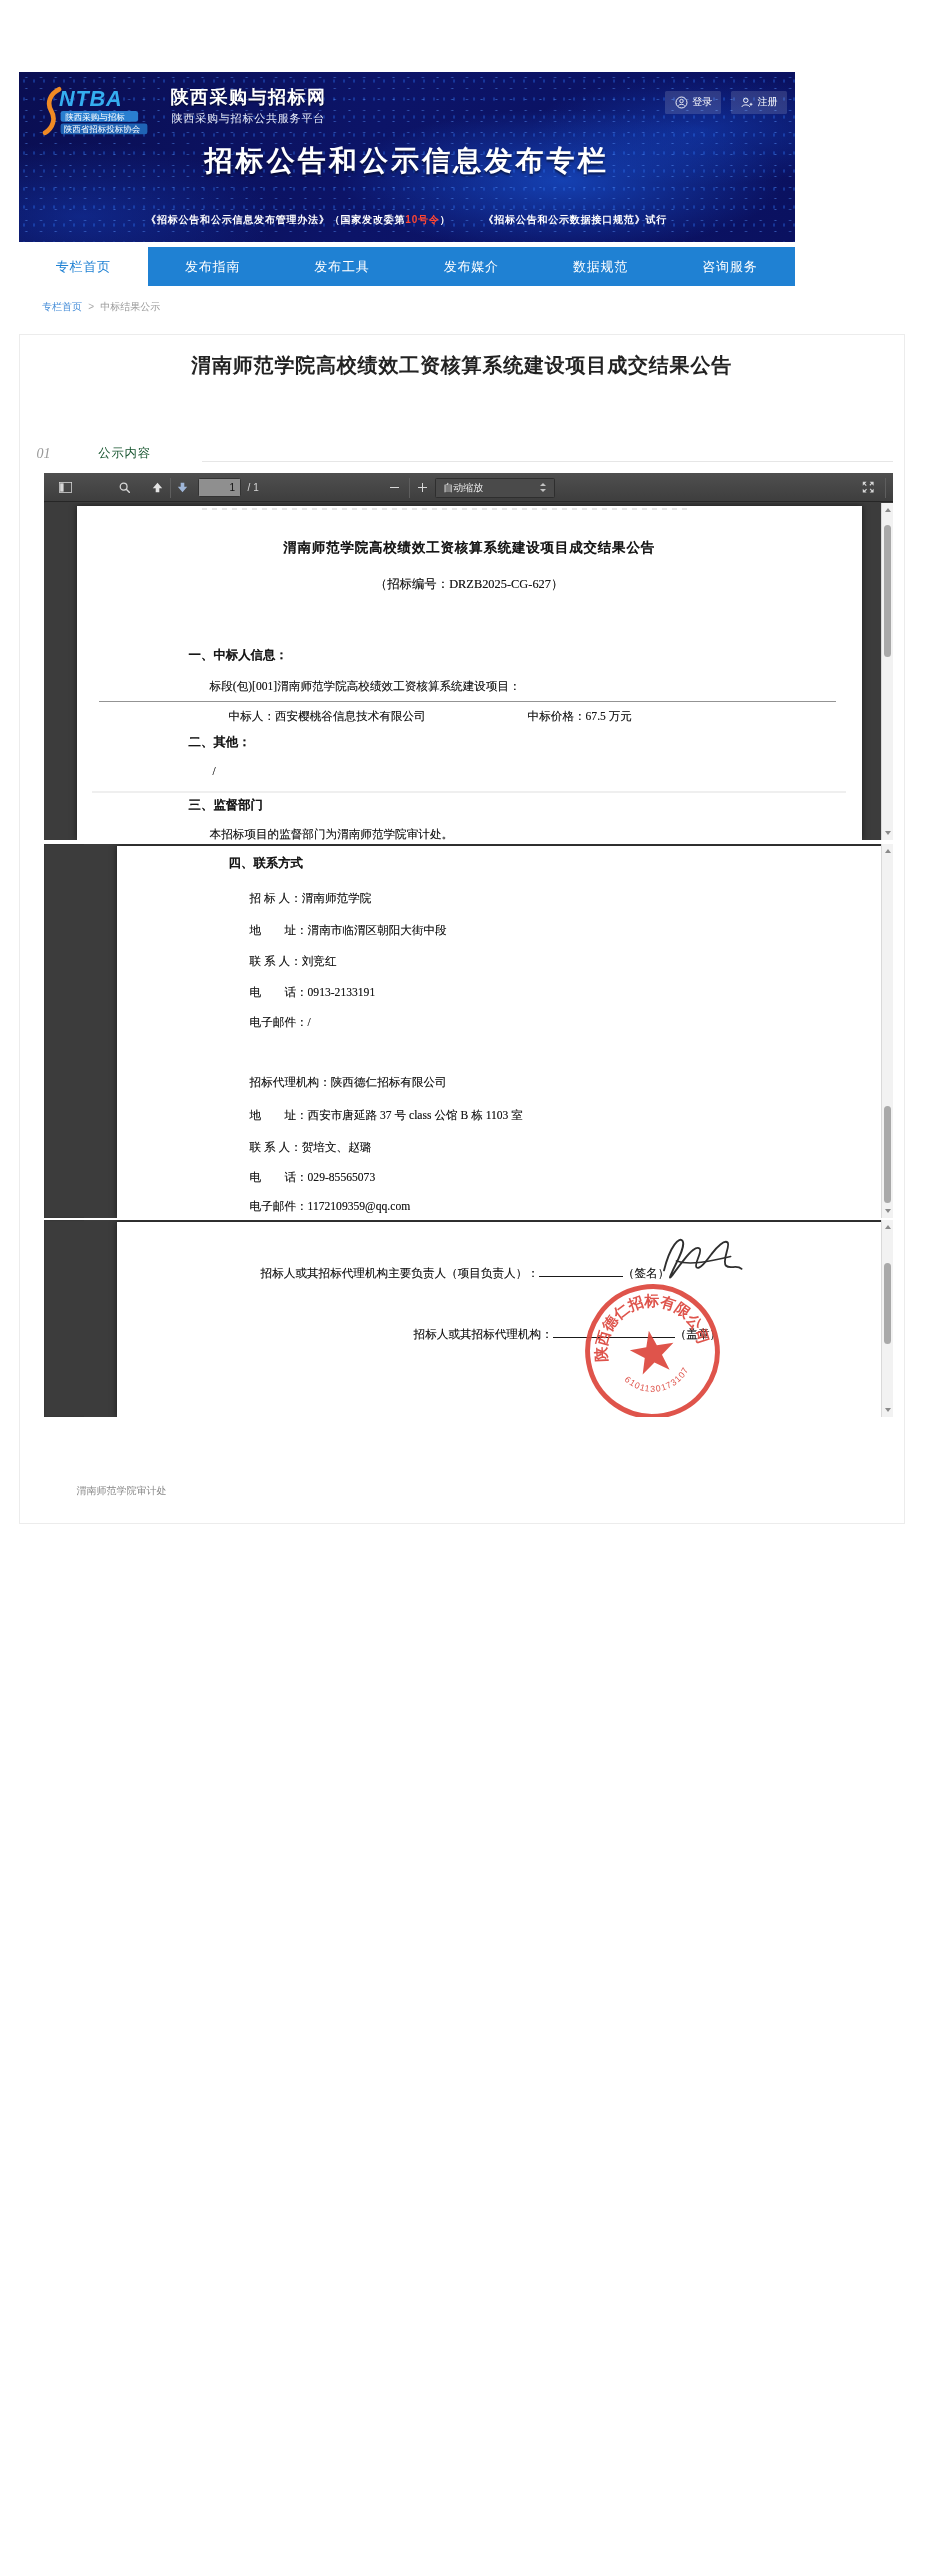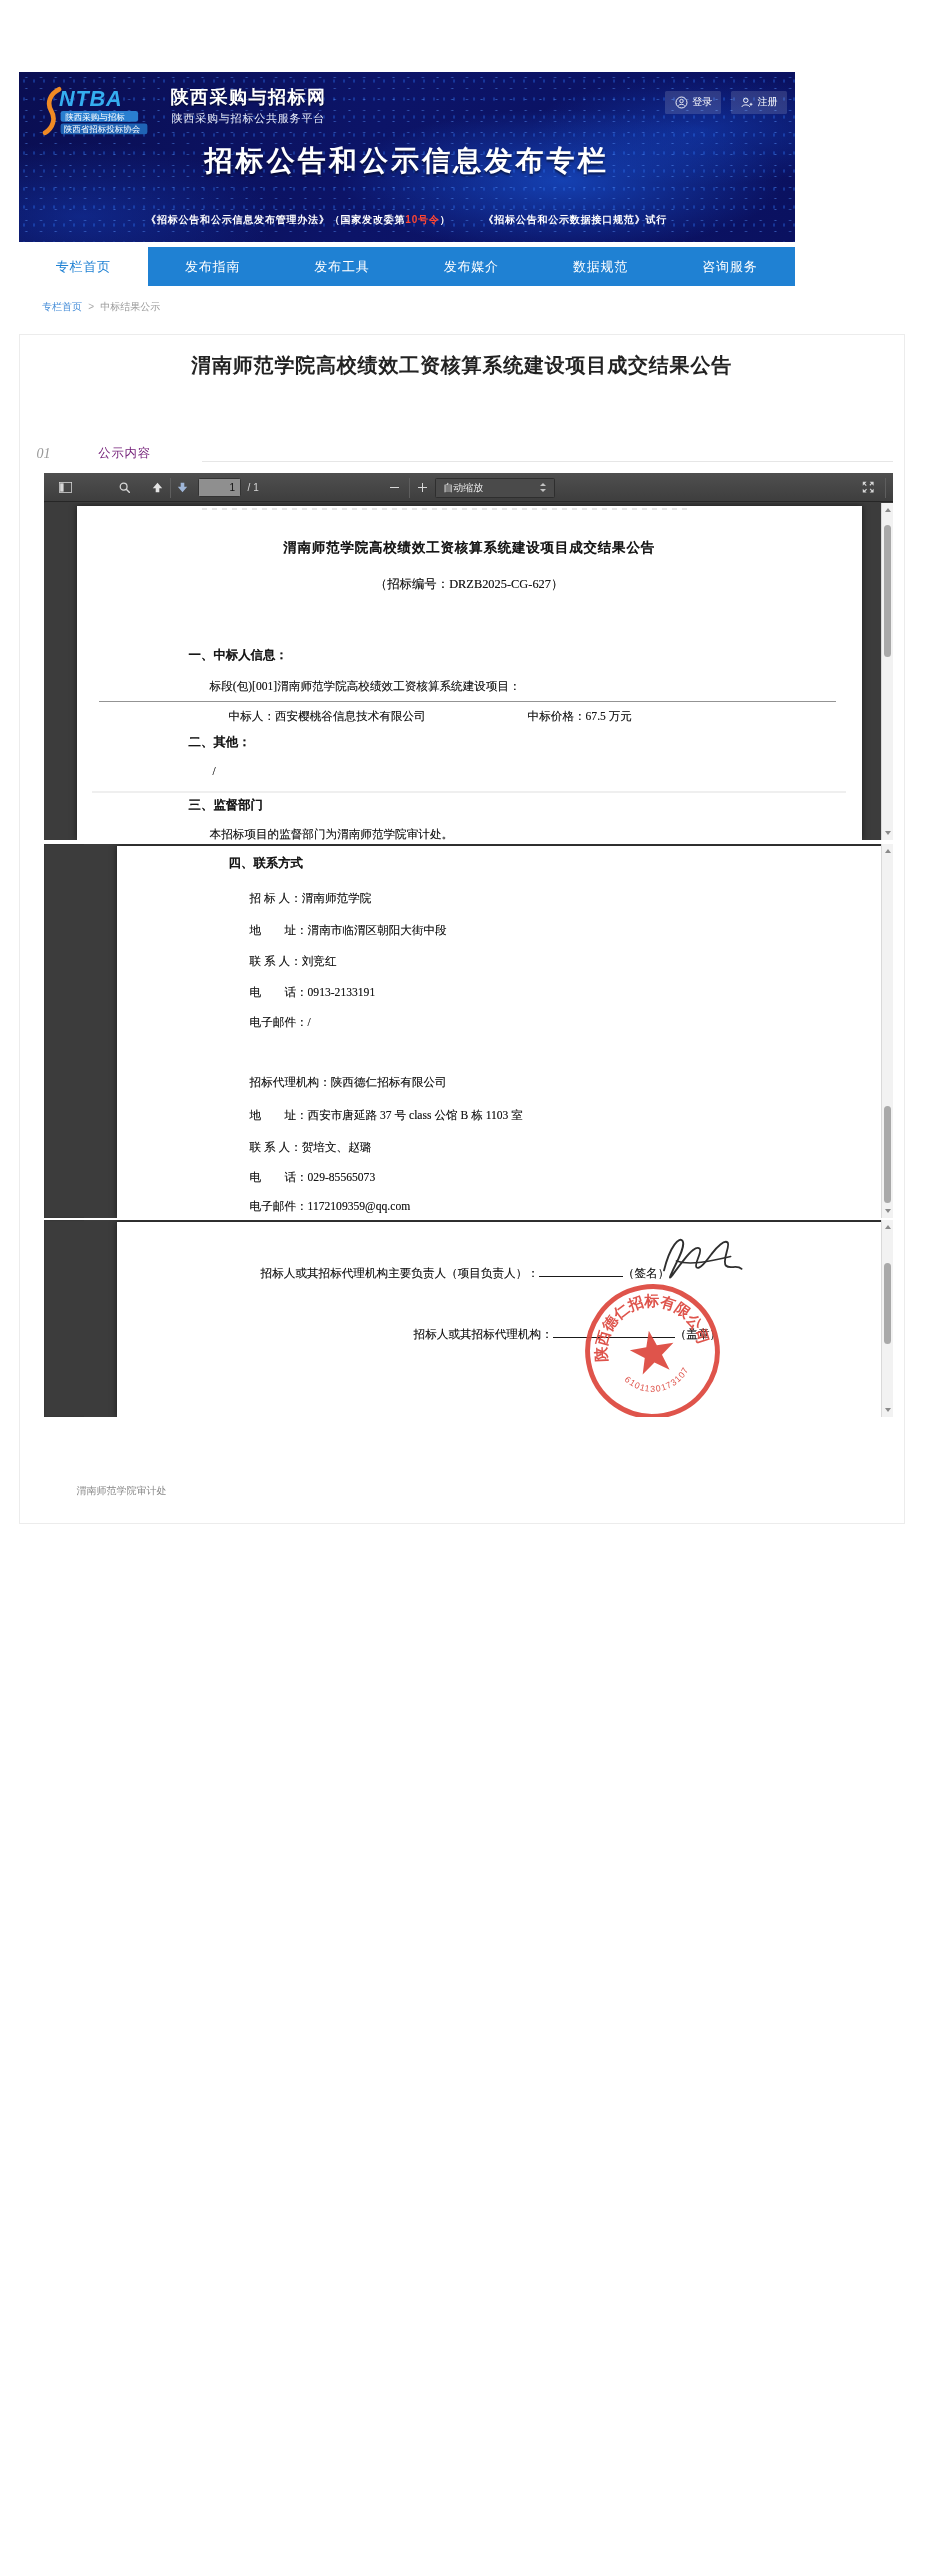--- a/index.html
+++ b/index.html
@@ -43,21 +43,21 @@
 
   
   .card { position:absolute; left:18.6px; top:334px; width:886px; height:1190px; background:#fff; border:0.8px solid #ececec; }
   .art-title { position:absolute; top:17px; left:0; right:0; text-align:center; font-size:20px; font-weight:bold; color:#222; letter-spacing:0.8px; }
   .meta { position:absolute; top:65px; left:0; right:0; text-align:center; font-size:10px; color:#999; }
   .meta span { margin:0 14.7px; }
   .meta a { color:#2f7fd1; text-decoration:underline; cursor:pointer; margin:0 14.7px; }
 
   .sec-head { position:absolute; left:17px; right:11px; display:flex; align-items:flex-end;gap:36px; }
   .sec-head .num { font-style:italic; color:#999; font-size:14px; font-family:"Liberation Serif",serif; }
-  .sec-head .t { margin-left:11.6px; color:#701a75; font-size:12.4px; letter-spacing:0.8px; }
+  .sec-head .t { margin-left:11.6px; color:#14532d; font-size:12.4px; letter-spacing:0.8px; }
   .sec-head .rule { flex:1; height:0.8px; background:#e6e6e6; margin-left:15.5px; }
   .sec1 { top:110px; }
   .sec2 { top:1115px; }
   .dept { position:absolute; left:57px; top:1149px; font-size:10px; color:#888; }
 
   
   .viewer { position:absolute; left:24px; width:849px; background:#3c3c3c; box-shadow:inset 0 0 1.5px rgba(0,0,0,.4); }
   .v1 { top:138px; height:367px; }
   .v2 { top:509px; height:374px; }
   .v3 { top:885px; height:197px; }

